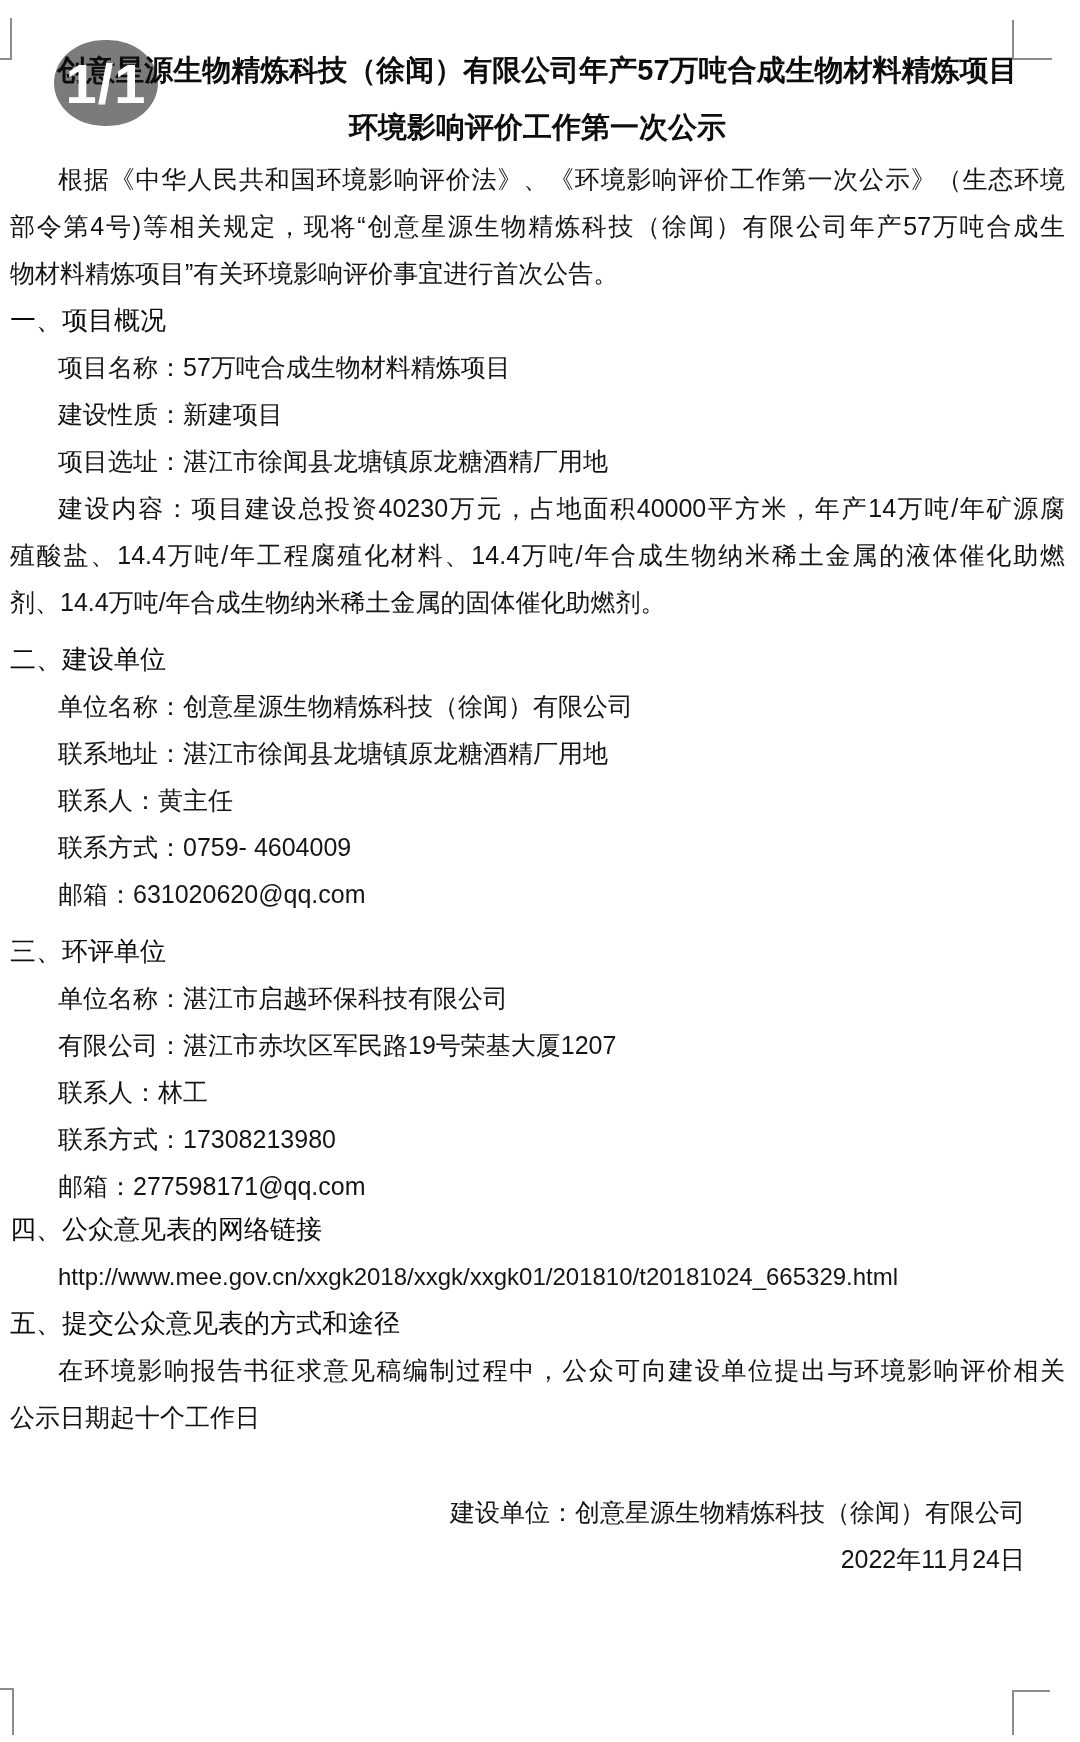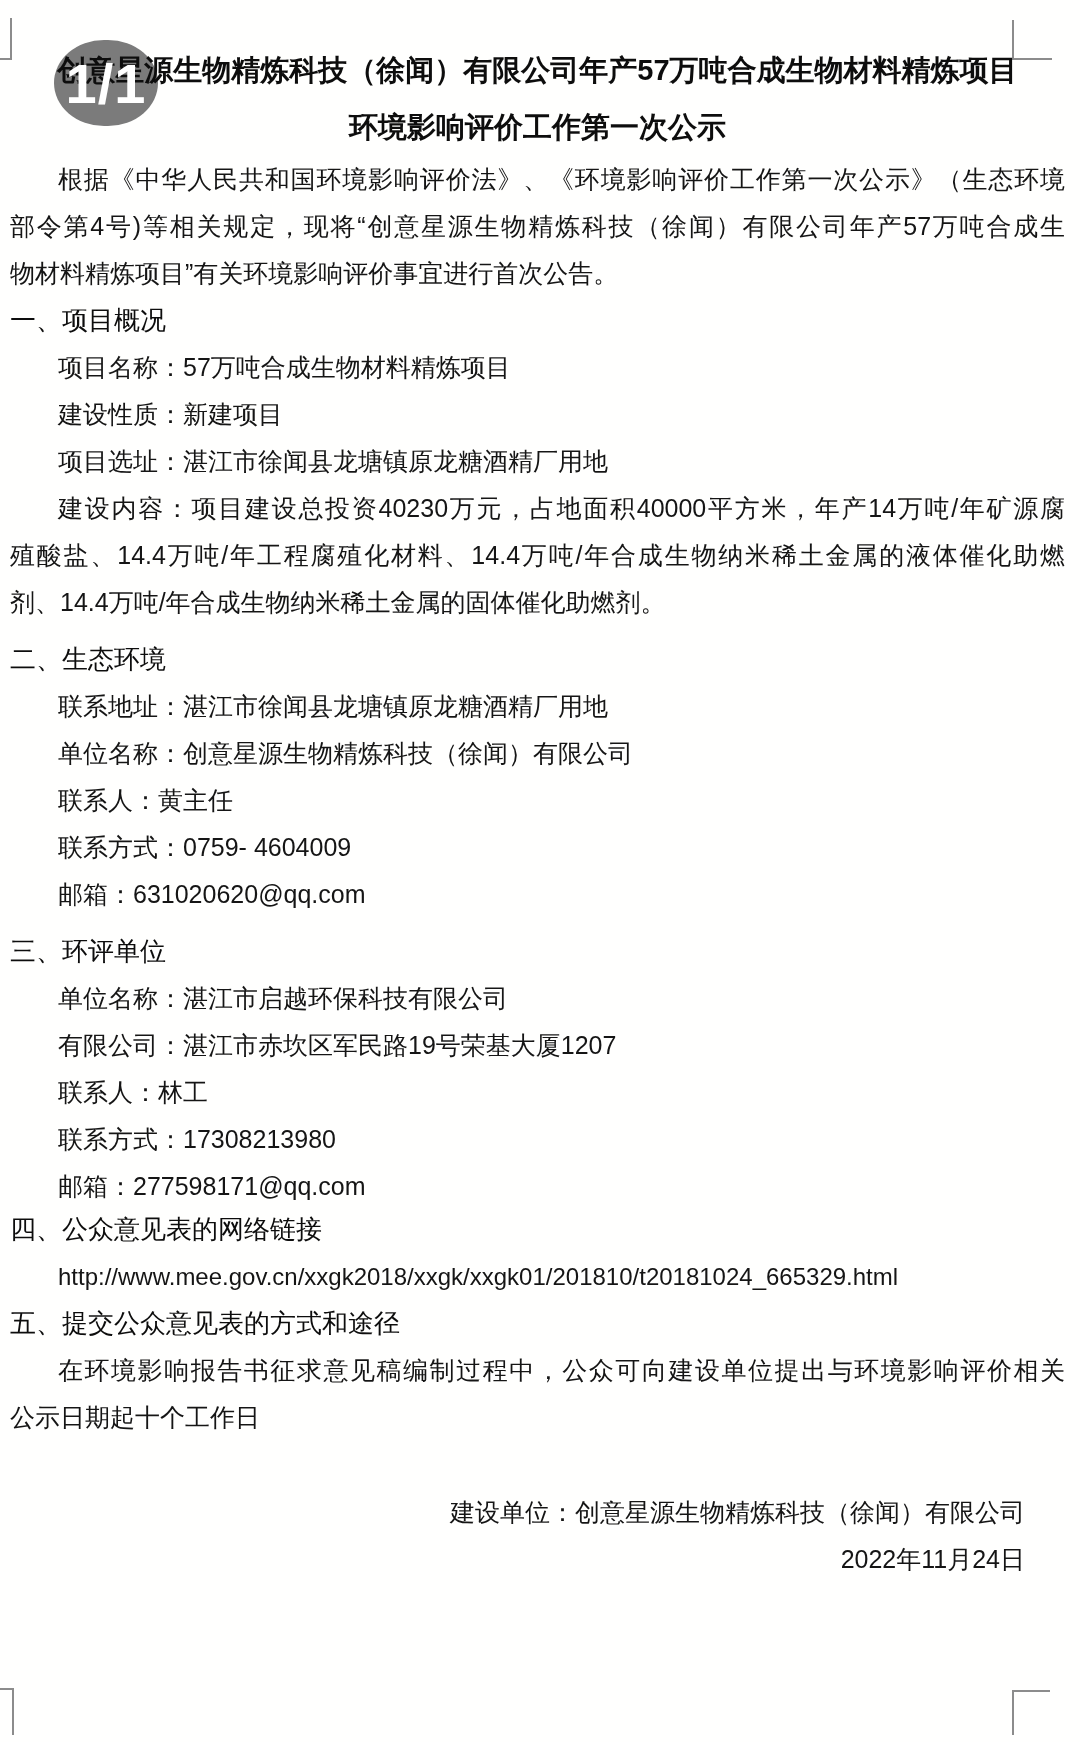--- a/index.html
+++ b/index.html
@@ -82,23 +82,23 @@
   <div class="line">物材料精炼项目”有关环境影响评价事宜进行首次公告。</div>
 
   <div class="heading">一、项目概况</div>
   <div class="item">项目名称：57万吨合成生物材料精炼项目</div>
   <div class="item">建设性质：新建项目</div>
   <div class="item">项目选址：湛江市徐闻县龙塘镇原龙糖酒精厂用地</div>
   <div class="fj ind">建设内容：项目建设总投资40230万元，占地面积40000平方米，年产14万吨/年矿源腐</div>
   <div class="fj">殖酸盐、14.4万吨/年工程腐殖化材料、14.4万吨/年合成生物纳米稀土金属的液体催化助燃</div>
   <div class="line">剂、14.4万吨/年合成生物纳米稀土金属的固体催化助燃剂。</div>
 
-  <div class="heading m-up10">二、生态环境</div>
+  <div class="heading m-up10">二、建设单位</div>
+  <div class="item">单位名称：创意星源生物精炼科技（徐闻）有限公司</div>
   <div class="item">联系地址：湛江市徐闻县龙塘镇原龙糖酒精厂用地</div>
-  <div class="item">单位名称：创意星源生物精炼科技（徐闻）有限公司</div>
   <div class="item">联系人：黄主任</div>
   <div class="item">联系方式：0759- 4604009</div>
   <div class="item">邮箱：631020620@qq.com</div>
 
   <div class="heading m-up10">三、环评单位</div>
   <div class="item">单位名称：湛江市启越环保科技有限公司</div>
   <div class="item">有限公司：湛江市赤坎区军民路19号荣基大厦1207</div>
   <div class="item">联系人：林工</div>
   <div class="item">联系方式：17308213980</div>
   <div class="item">邮箱：277598171@qq.com</div>

